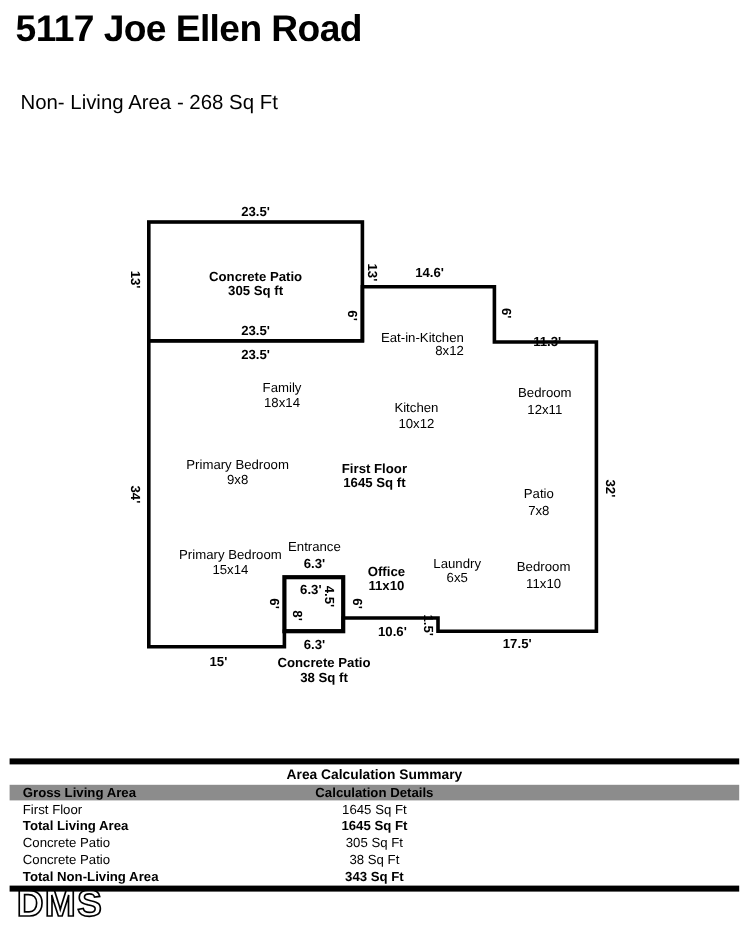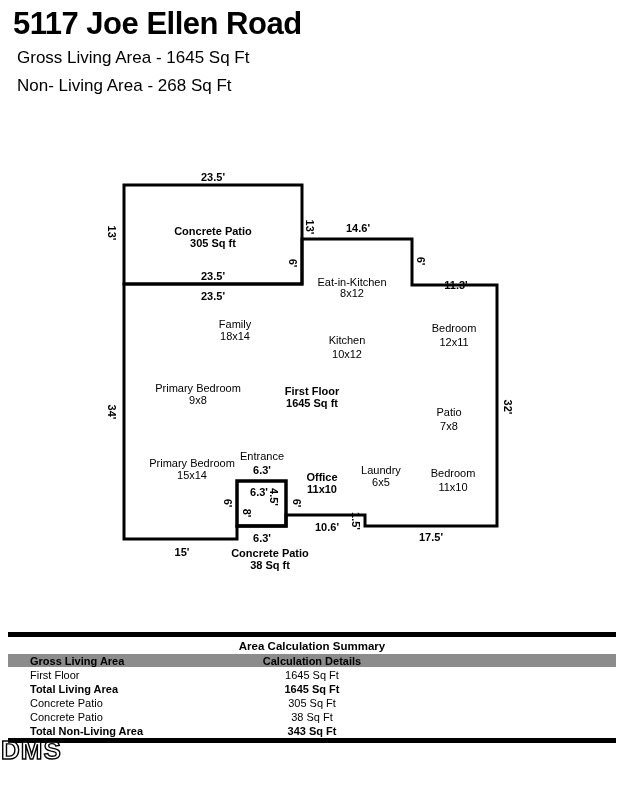--- a/index.html
+++ b/index.html
@@ -19,37 +19,36 @@
   .room{text-align:center;}
   .bold{font-weight:bold;}
   .room div{white-space:nowrap;}
 
   svg{position:absolute;left:0;top:0;}
 
   
   .area-table{position:absolute;left:8px;top:632px;width:608px;font-size:11px;}
   .bar{height:5px;background:#000;}
   .trow{position:relative;display:flex;align-items:center;}
-  .trow .l{padding-left:22px;}
+  .trow .l{padding-left:11px;}
   .trow .c{position:absolute;left:0;width:100%;text-align:center;}
   .t-title{height:17px;justify-content:center;font-weight:bold;font-size:11.5px;}
   .t-head{height:13px;background:#8c8c8c;font-weight:bold;}
   .t-row1{height:15px;}
   .t-row2{height:14px;}
   .t-sec{height:13px;background:#8c8c8c;font-weight:bold;border-top:2px solid #000;}
-  .watermark{position:absolute;left:1px;top:735px;font-size:26px;font-weight:bold;letter-spacing:1px;
+  .watermark{position:absolute;left:14px;top:735px;font-size:31px;font-weight:bold;letter-spacing:1px;
     color:rgba(255,255,255,0.15);-webkit-text-stroke:1.4px #000;}
 </style>
 </head>
 <body>
 
 <div class="page">
 
   <div class="title">5117 Joe Ellen Road</div>
-  <div class="subtitle sub1">Gross Living Area - 1645 Sq Ft</div>
   <div class="subtitle sub2">Non- Living Area - 268 Sq Ft</div>
 
   <svg width="624" height="786" viewBox="0 0 624 786">
 
     <rect x="124" y="185" width="178" height="99" fill="none" stroke="#000" stroke-width="3"></rect>
 
     <polygon points="124,284 302,284 302,239 412,239 412,285 497,285 497,526 365,526 365,515 286,515 286,526 237,526 237,539 124,539" fill="none" stroke="#000" stroke-width="3"></polygon>
 
     <rect x="237" y="481" width="49" height="45" fill="none" stroke="#000" stroke-width="3.5"></rect>
   </svg>
@@ -74,21 +73,21 @@
   <div class="lbl dim" style="left:262px;top:538px;">6.3'</div>
   <div class="lbl dim" style="left:327px;top:527px;">10.6'</div>
   <div class="lbl dim vert" style="left:356px;top:521px;">1.5'</div>
   <div class="lbl dim" style="left:431px;top:537px;">17.5'</div>
   <div class="lbl dim" style="left:182px;top:552px;">15'</div>
 
   <div class="lbl room bold" style="left:213px;top:237px;">
     <div>Concrete Patio</div>
     <div>305 Sq ft</div>
   </div>
-  <div class="lbl room" style="left:352px;top:288px;line-height:11px;">
+  <div class="lbl room" style="left:352px;top:288px;line-height:11px;text-align:right;">
     <div>Eat-in-Kitchen</div>
     <div>8x12</div>
   </div>
   <div class="lbl room" style="left:235px;top:330px;">
     <div>Family</div>
     <div>18x14</div>
   </div>
   <div class="lbl room" style="left:347px;top:347px;line-height:14px;">
     <div>Kitchen</div>
     <div>10x12</div>

